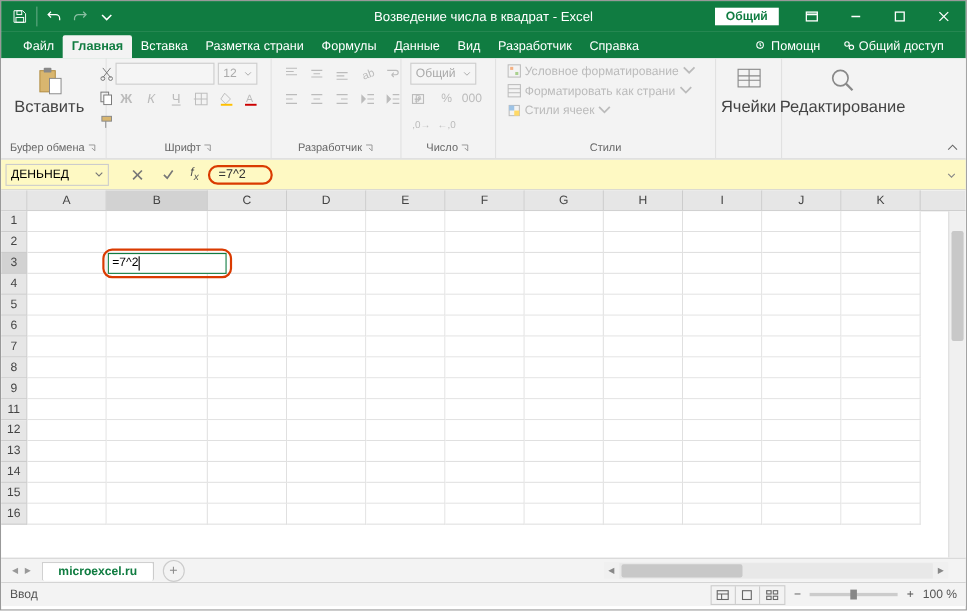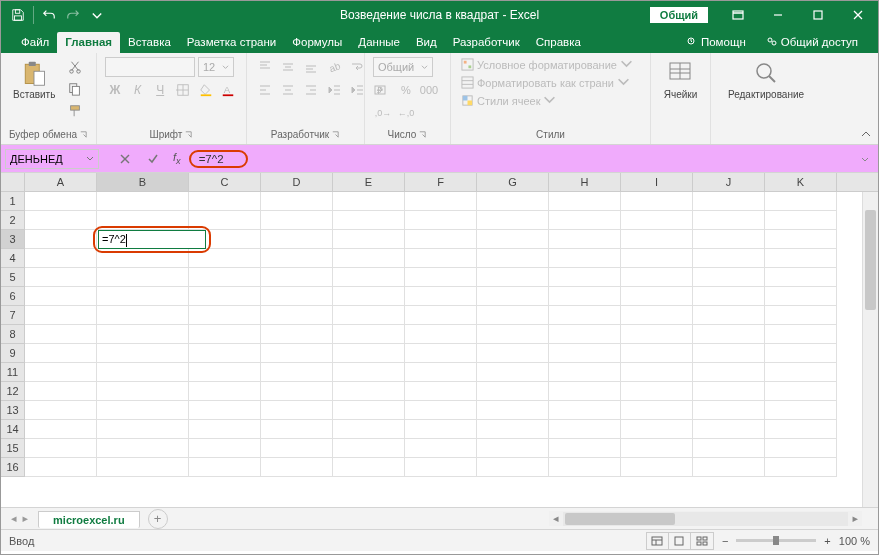--- a/index.html
+++ b/index.html
@@ -23,37 +23,37 @@
 .tab.active { background: #f3f3f3; color: #107c41; font-weight: 600; border-radius: 2px 2px 0 0; }
 .tab-share { margin-left: auto; display: flex; align-items: center; gap: 4px; padding-right: 12px; }
 .tab-share .tab { display: flex; align-items: center; gap: 3px; }
 
 
 .ribbon { background: #f3f3f3; height: 92px; border-bottom: 1px solid #d4d4d4; display: flex; position: relative; }
 .rgroup { border-right: 1px solid #e1e1e1; display: flex; flex-direction: column; justify-content: space-between; padding: 4px 8px 2px; }
 .rgroup-body { flex: 1; display: flex; align-items: flex-start; gap: 6px; }
 .rgroup-label { font-size: 10px; color: #666; text-align: center; padding-bottom: 2px; display: flex; align-items: center; justify-content: center; gap: 2px; }
 .rgroup-label svg { width: 9px; height: 9px; }
-.ribbon-big { display: flex; flex-direction: column; align-items: center; gap: 2px; cursor: pointer; padding: 2px 4px; font-size: 10px; color: #444; }
+.ribbon-big { display: flex; flex-direction: column; align-items: center; gap: 2px; cursor: pointer; padding: 2px 4px; font-size: 15px; color: #444; }
 .ribbon-big svg { width: 28px; height: 28px; }
 .ribbon-col { display: flex; flex-direction: column; gap: 2px; }
 .ribbon-row { display: flex; align-items: center; gap: 3px; }
 .ribbon-ctrl { display: flex; align-items: center; border: 1px solid #ccc; background: #fff; height: 20px; font-size: 11px; color: #777; }
 .ribbon-ctrl.dis { background: #f5f5f5; color: #aaa; }
 .sm-btn { width: 20px; height: 20px; display: flex; align-items: center; justify-content: center; cursor: pointer; color: #888; }
 .sm-btn.dis { color: #bbb; }
 .sm-btn svg { width: 14px; height: 14px; }
 .txt-item { font-size: 11px; color: #888; display: flex; align-items: center; gap: 3px; cursor: pointer; padding: 1px 2px; }
 .txt-item.dis { color: #bbb; }
 .txt-item svg { width: 13px; height: 13px; }
 .collapse { position: absolute; right: 6px; bottom: 4px; cursor: pointer; }
 .collapse svg { width: 12px; height: 12px; stroke: #666; }
 
 
-.fbar { height: 28px; background: #f0abfc; border-bottom: 1px solid #d4d4d4; display: flex; align-items: center; padding: 3px 6px 3px 4px; gap: 0; }
+.fbar { height: 28px; background: #fef9c3; border-bottom: 1px solid #d4d4d4; display: flex; align-items: center; padding: 3px 6px 3px 4px; gap: 0; }
 .namebox { border: 1px solid #ccc; width: 94px; height: 20px; display: flex; align-items: center; padding: 0 4px; font-size: 11px; justify-content: space-between; }
 .namebox svg { width: 8px; height: 8px; }
 .fbar-btns { display: flex; align-items: center; margin: 0 10px 0 18px; gap: 12px; }
 .fbar-btn { width: 16px; height: 16px; display: flex; align-items: center; justify-content: center; cursor: pointer; }
 .fbar-btn svg { width: 12px; height: 12px; }
 .fx { font-style: italic; font-size: 11px; color: #555; }
 .formula-box { flex: 1; font-size: 11.5px; color: #333; display: flex; align-items: center; padding-left: 6px; position: relative; }
 .formula-highlight { border: 2.5px solid #da3b01; border-radius: 12px; padding: 1px 22px 1px 8px; margin-left: -8px; }
 .fbar-expand { width: 14px; display: flex; align-items: center; justify-content: center; }
 

